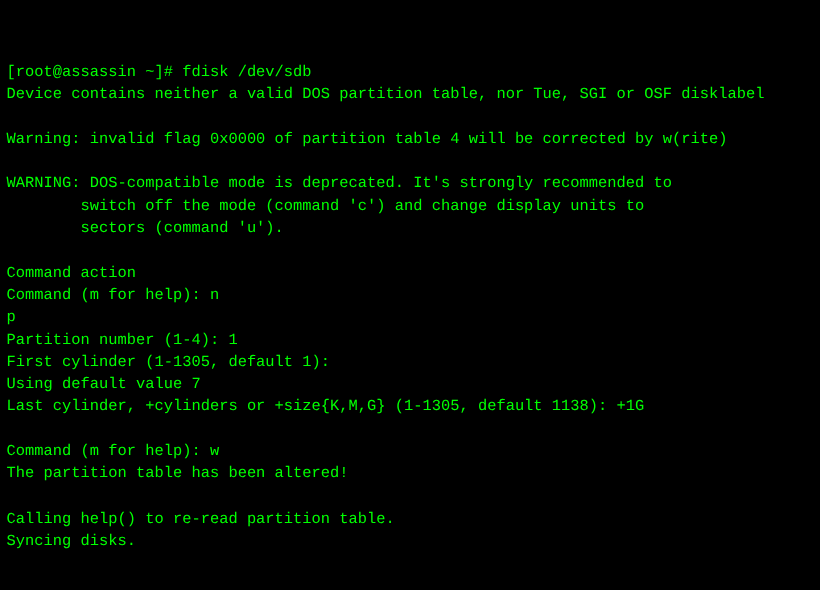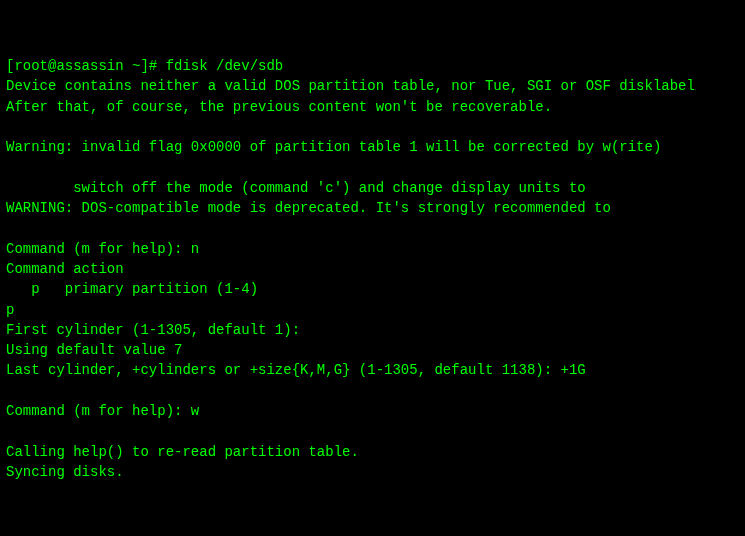--- a/index.html
+++ b/index.html
@@ -31,32 +31,33 @@
     .line-empty {
       height: 1.45em;
     }
   </style>
 </head>
 <body>
 
 <div class="terminal" id="terminal-container">
 <div class="line">[root@assassin ~]# fdisk /dev/sdb</div>
     <div class="line">Device contains neither a valid DOS partition table, nor Tue, SGI or OSF disklabel</div>
-    <div class="line">After that, of course, the previous content won't be recoverable.</div>
     <div class="line-empty"></div>
-    <div class="line">Warning: invalid flag 0x0000 of partition table 1 will be corrected by w(rite)</div>
+    <div class="line">Warning: invalid flag 0x0000 of partition table 4 will be corrected by w(rite)</div>
     <div class="line-empty"></div>
+    <div class="line">WARNING: DOS-compatible mode is deprecated. It's strongly recommended to</div>
     <div class="line">        switch off the mode (command 'c') and change display units to</div>
-    <div class="line">WARNING: DOS-compatible mode is deprecated. It's strongly recommended to</div>
+    <div class="line">        sectors (command 'u').</div>
     <div class="line-empty"></div>
+    <div class="line">Command action</div>
     <div class="line">Command (m for help): n</div>
-    <div class="line">Command action</div>
-    <div class="line">   p   primary partition (1-4)</div>
     <div class="line">p</div>
+    <div class="line">Partition number (1-4): 1</div>
     <div class="line">First cylinder (1-1305, default 1):</div>
     <div class="line">Using default value 7</div>
     <div class="line">Last cylinder, +cylinders or +size{K,M,G} (1-1305, default 1138): +1G</div>
     <div class="line-empty"></div>
     <div class="line">Command (m for help): w</div>
+    <div class="line">The partition table has been altered!</div>
     <div class="line-empty"></div>
     <div class="line">Calling help() to re-read partition table.</div>
     <div class="line">Syncing disks.</div>
   </div>
 
 </body></html>

